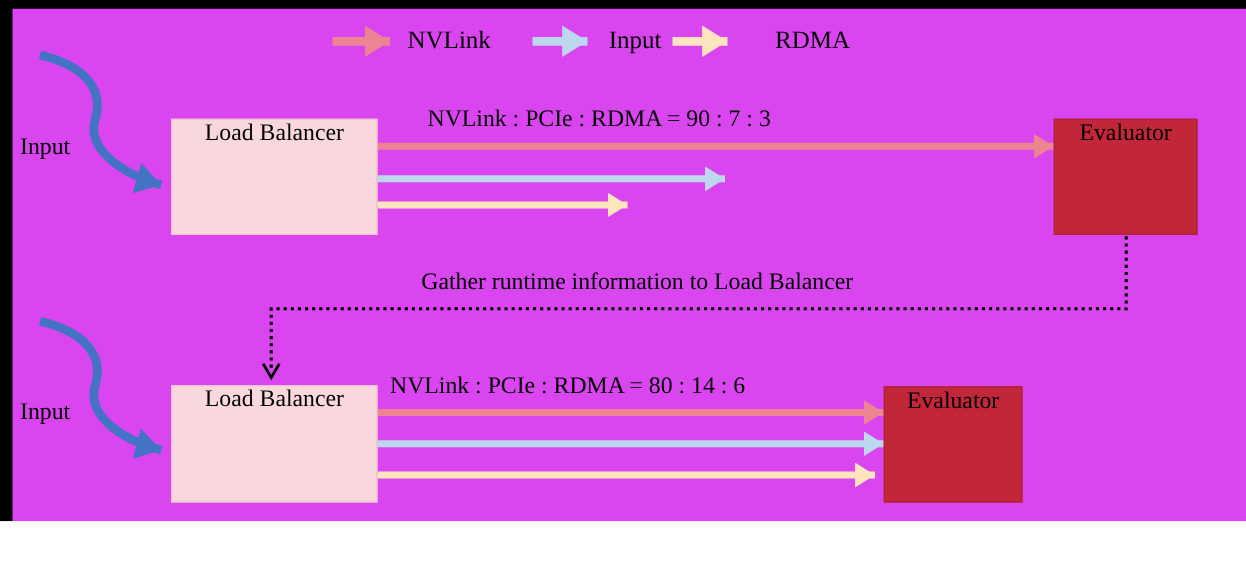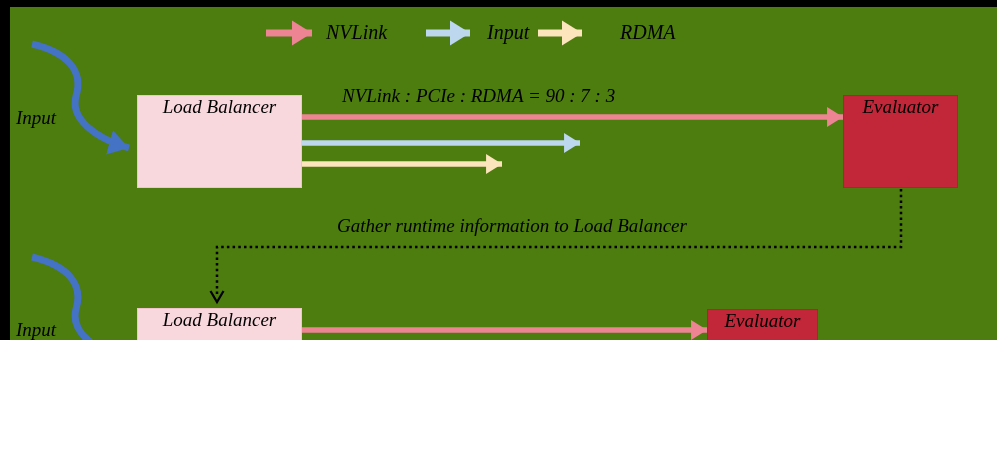--- a/index.html
+++ b/index.html
@@ -1,18 +1,18 @@
 <!DOCTYPE html>
 <html><head>
 <meta charset="utf-8">
 <style>
   html,body{margin:0;padding:0;background:#fff;}
   .canvas{
-    position:relative;width:997px;height:340px;background:#4d7c0f;
-    font-family:"Liberation Serif","DejaVu Serif",serif;color:#000;overflow:hidden;font-style:italic;
+    position:relative;width:997px;height:417px;background:#d946ef;
+    font-family:"Liberation Serif","DejaVu Serif",serif;color:#000;overflow:hidden;
   }
   .frame-top{position:absolute;left:0;top:0;width:997px;height:7px;}
   .frame-left{position:absolute;left:0;top:0;width:10px;height:420px;}
   svg.layer{position:absolute;left:0;top:0;width:997px;height:449px;pointer-events:none;}
   .label{position:absolute;white-space:nowrap;font-size:19px;line-height:22px;text-align:center;}
   .legend-label{position:absolute;white-space:nowrap;font-size:20px;line-height:23px;top:21px;}
   .node{position:absolute;display:flex;align-items:flex-start;justify-content:center;
         font-size:19px;white-space:nowrap;box-sizing:border-box;}
   .lb1{left:137px;top:95px;width:165px;height:93px;border:1px solid;}
   .eval1{left:843px;top:95px;width:115px;height:93px;border:1px solid;}
@@ -78,17 +78,18 @@
   <div class="node eval1" style="background-color: rgb(194, 38, 57); border-color: rgb(174, 33, 54);">
     <span>Evaluator</span>
   </div>
 
   <div class="label feedback">Gather runtime information to Load Balancer</div>
 
   <div class="label input2">Input</div>
   <div class="node lb2" style="background-color: rgb(249, 216, 221); border-color: rgb(240, 196, 204);">
     <span>Load Balancer</span>
   </div>
+  <div class="label ratio2">NVLink : PCIe : RDMA = 80 : 14 : 6</div>
   <div class="node eval2" style="background-color: rgb(194, 38, 57); border-color: rgb(174, 33, 54);">
     <span>Evaluator</span>
   </div>
 
 </div>
 
 </body></html>

